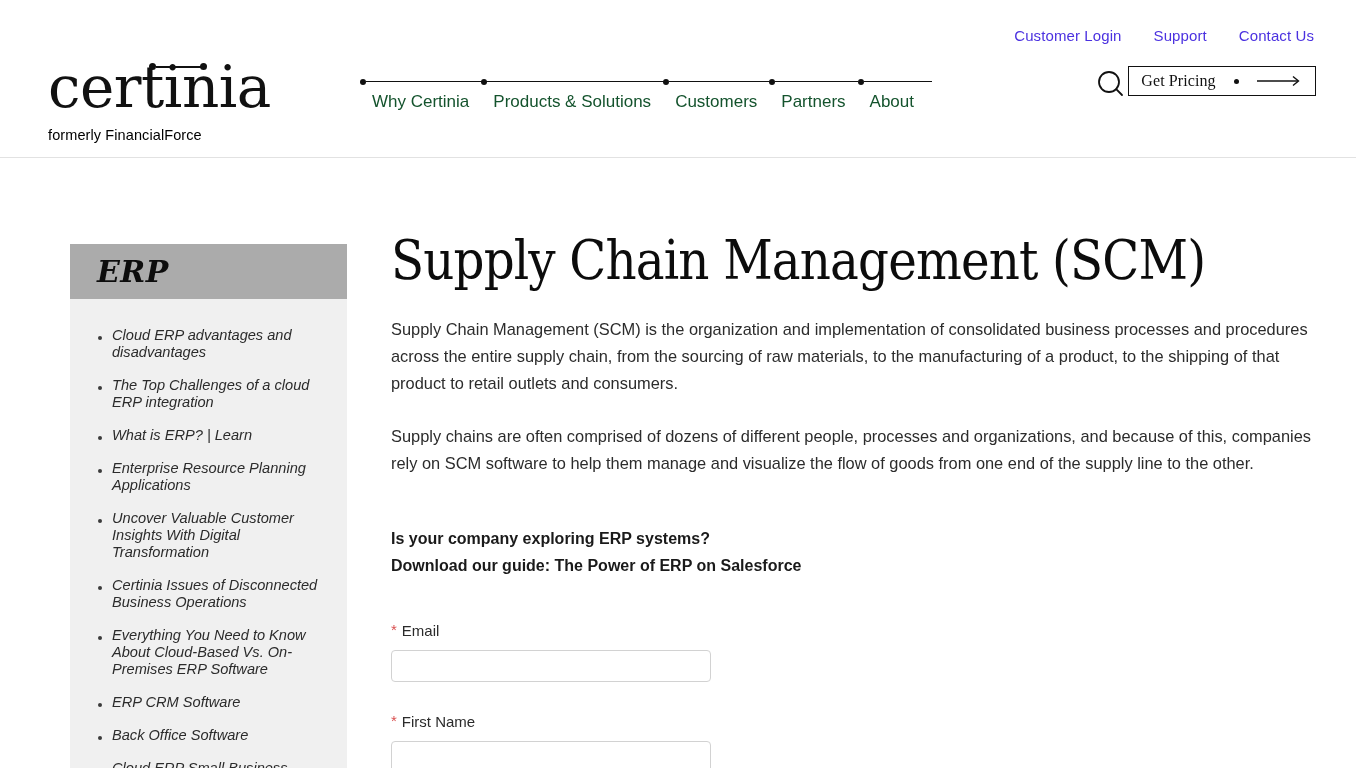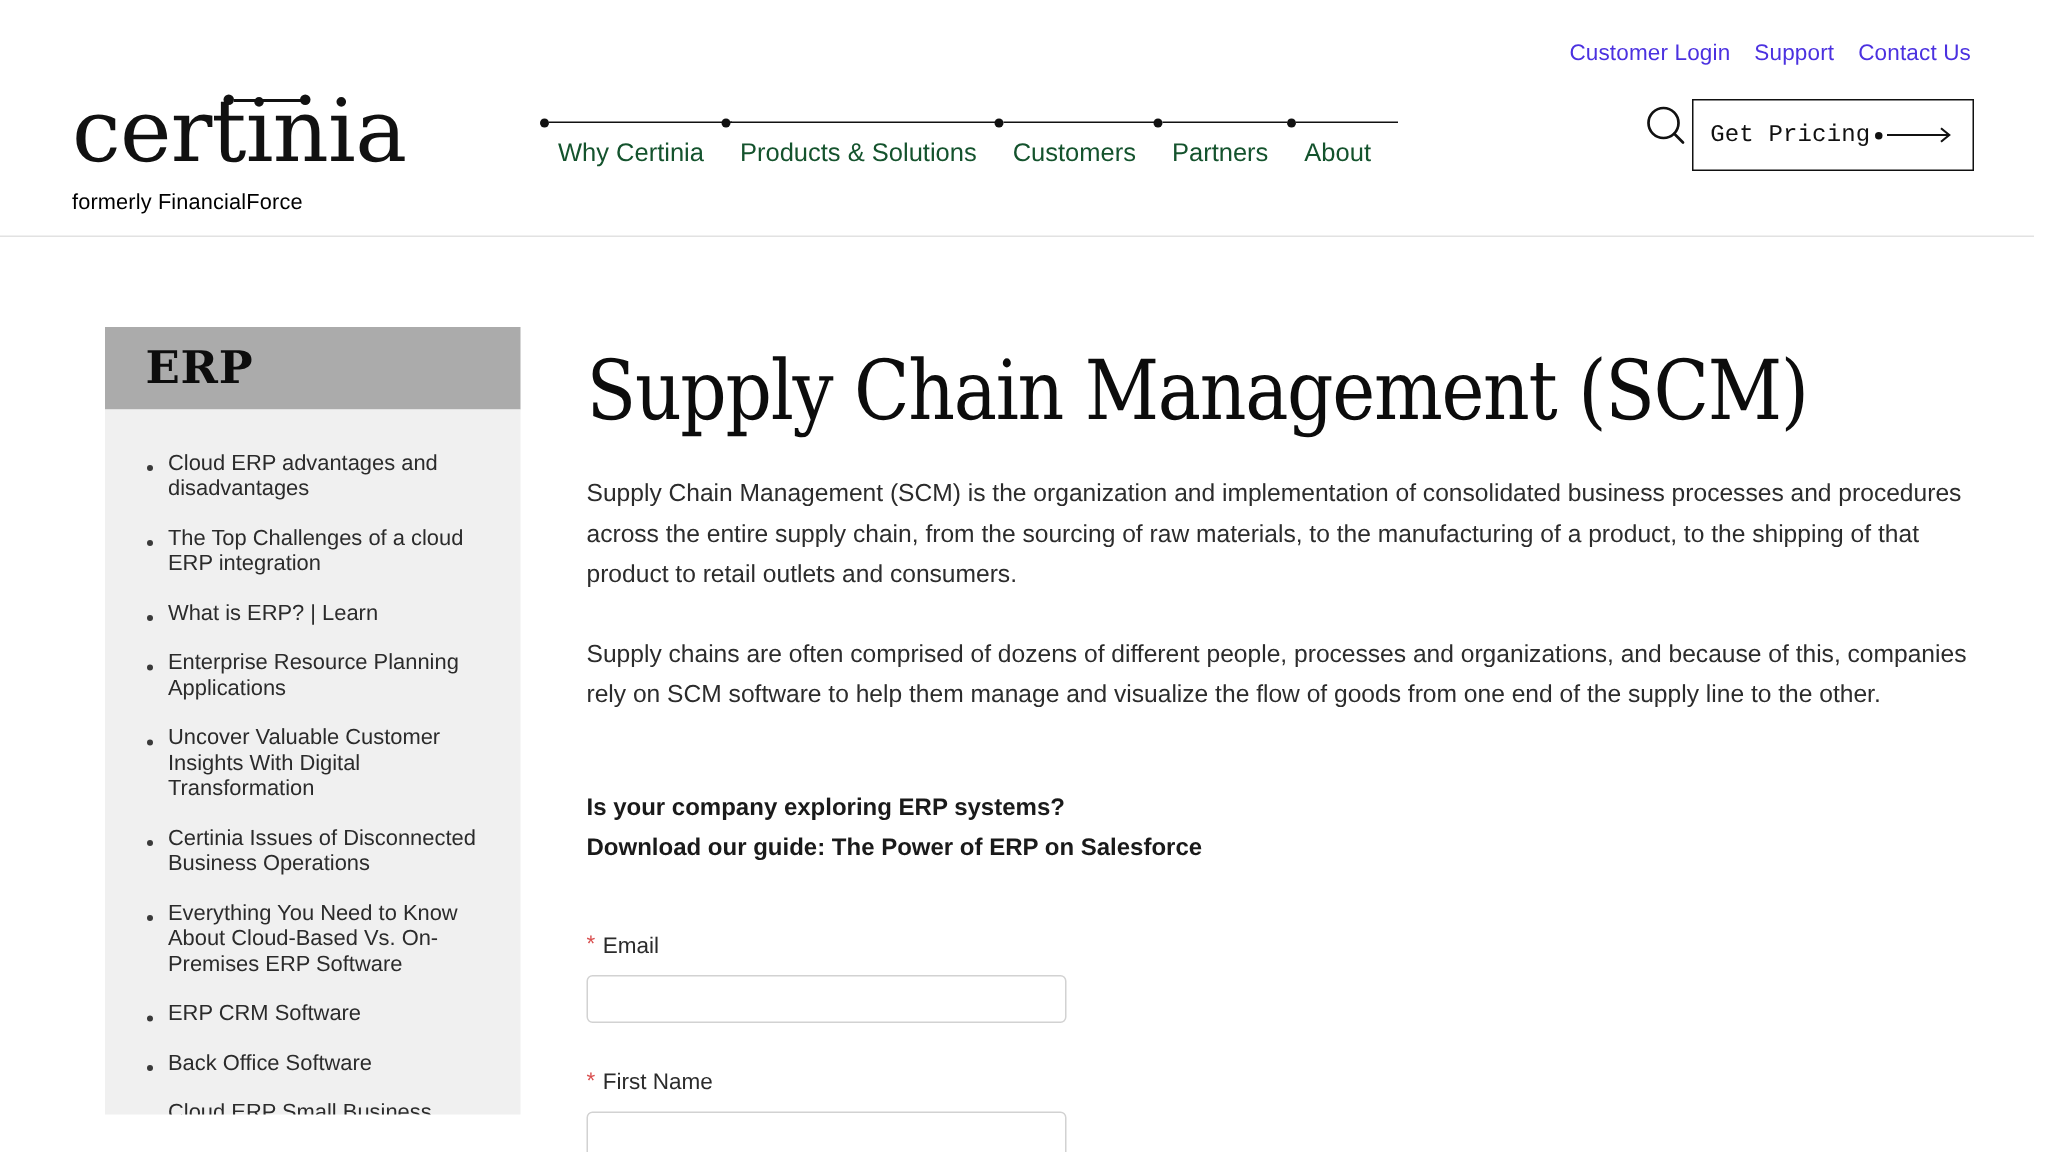--- a/index.html
+++ b/index.html
@@ -27,21 +27,21 @@
     height: 1px;
     background: #e2e2e2;
   }
 
   
   .util-links {
     position: absolute;
     right: 52px; top: 25px;
     display: flex;
     align-items: flex-start;
-    gap: 16px;
+    gap: 32px;
   }
   .util-link {
     font-family: "Liberation Sans", sans-serif;
     font-size: 15px;
     line-height: 22px;
     color: #4b31e0;
     text-decoration: none;
     white-space: nowrap;
     cursor: pointer;
     letter-spacing: 0.1px;
@@ -130,29 +130,29 @@
   .search-btn {
     position: absolute;
     right: 238px; top: 68px;
     width: 34px; height: 34px;
     cursor: pointer;
     background: none; border: none; padding: 0;
   }
   .cta-btn {
     position: absolute;
     right: 50px; top: 66px;
-    width: 188px; height: 48px;
+    width: 188px; height: 30px;
     border: 1.5px solid #111111;
     background: #ffffff;
     display: flex;
     align-items: center;
     justify-content: center;
-    gap: 3px;
+    gap: 18px;
     cursor: pointer;
-    font-family: Liberation Mono, monospace;
+    font-family: Liberation Serif, serif;
   }
   .cta-label {
     font-size: 16px;
     line-height: 20px;
     color: #111111;
     font-weight: 400;
     letter-spacing: 0.1px;
   }
   .cta-dot {
     width: 5px; height: 5px;
@@ -165,22 +165,23 @@
   
   .page-body {
     position: relative;
     width: 1366px;
     height: 610px;
   }
 
   
   .sidebar {
     position: absolute;
-    left: 70px; top: 60px;
+    left: 70px; top: 86px;
     width: 271px;
+    font-style: italic;
   }
   .sidebar-header {
     width: 277px;
     height: 55px;
     background: #ababab;
     display: flex;
     align-items: center;
     padding-left: 27px;
   }
   .sidebar-title {

